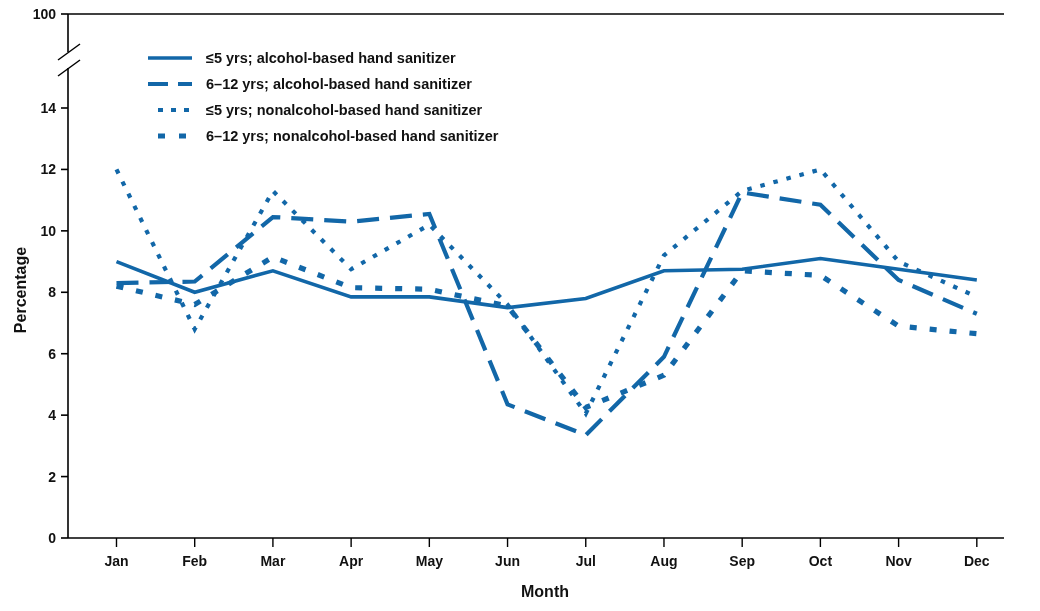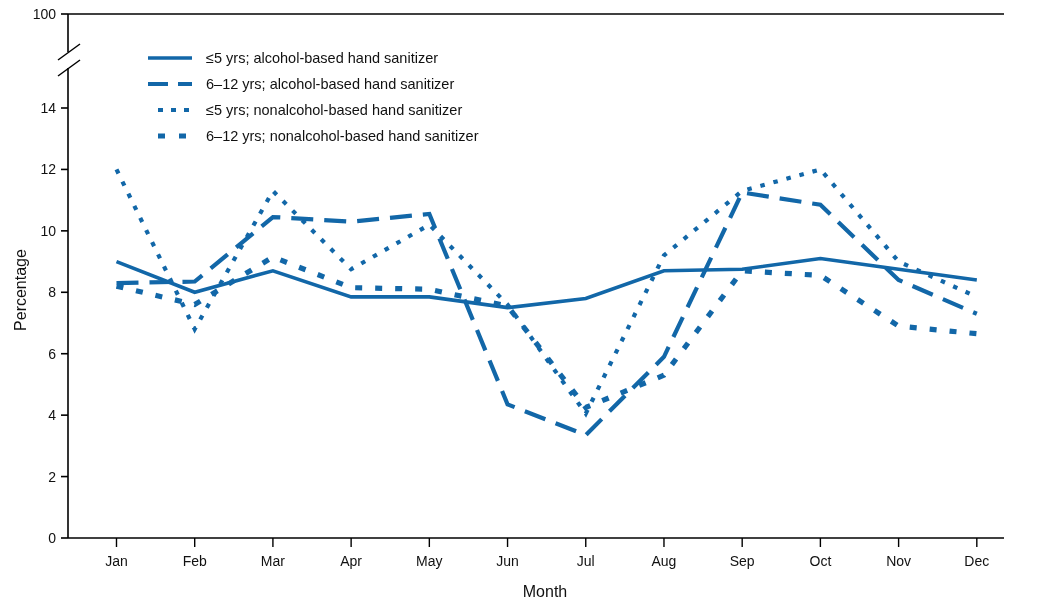--- a/index.html
+++ b/index.html
@@ -1,17 +1,17 @@
 <!DOCTYPE html>
 <html><head>
 <meta charset="utf-8">
 <style>
   html,body{margin:0;padding:0;background:#ffffff;}
   body{width:1040px;height:611px;font-family:"Liberation Sans",sans-serif;color:#000;}
-  #root{position:relative;width:1004px;height:611px;overflow:hidden;}
+  #root{position:relative;width:1004px;height:611px;overflow:hidden;font-weight:bold;}
   svg{display:block;}
   .tick-label{font-family:"Liberation Sans",sans-serif;font-size:14px;fill:#111;}
   .axis-title{font-family:"Liberation Sans",sans-serif;font-size:16px;fill:#111;}
   .legend-label{font-family:"Liberation Sans",sans-serif;font-size:14.5px;fill:#111;}
 </style>
 </head>
 <body>
 
 <div id="root">
   <svg id="chart" width="1040" height="611" viewBox="0 0 1040 611" xmlns="http://www.w3.org/2000/svg">

